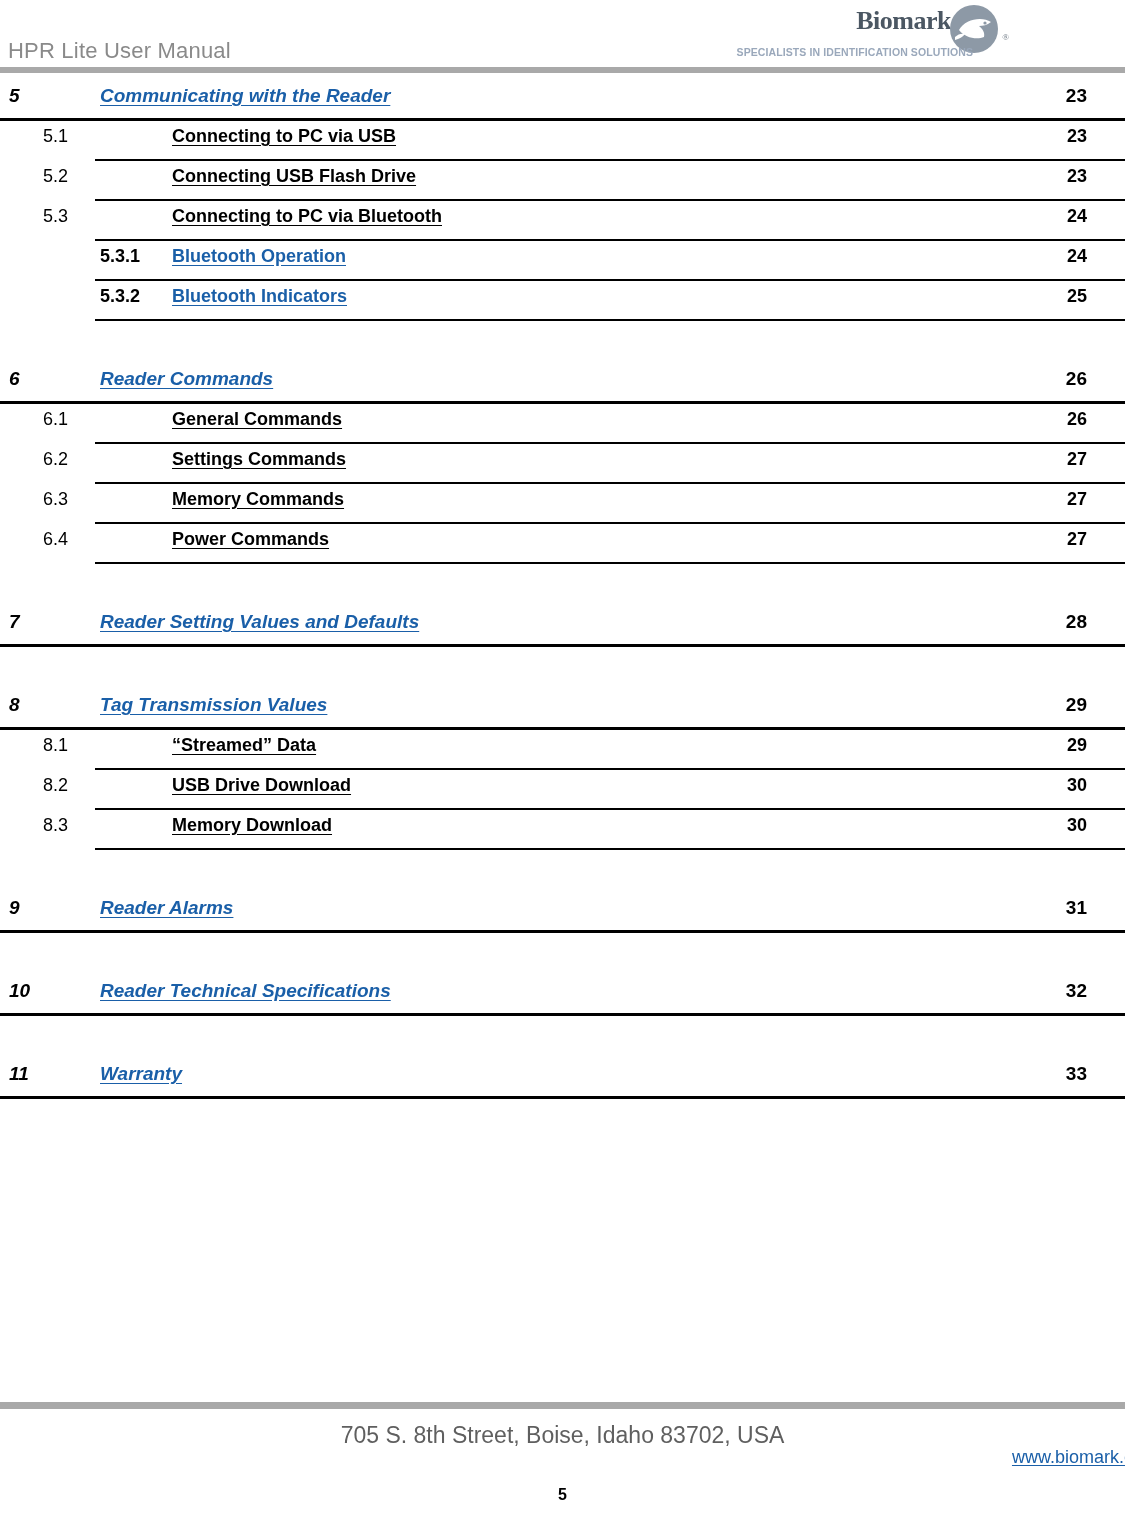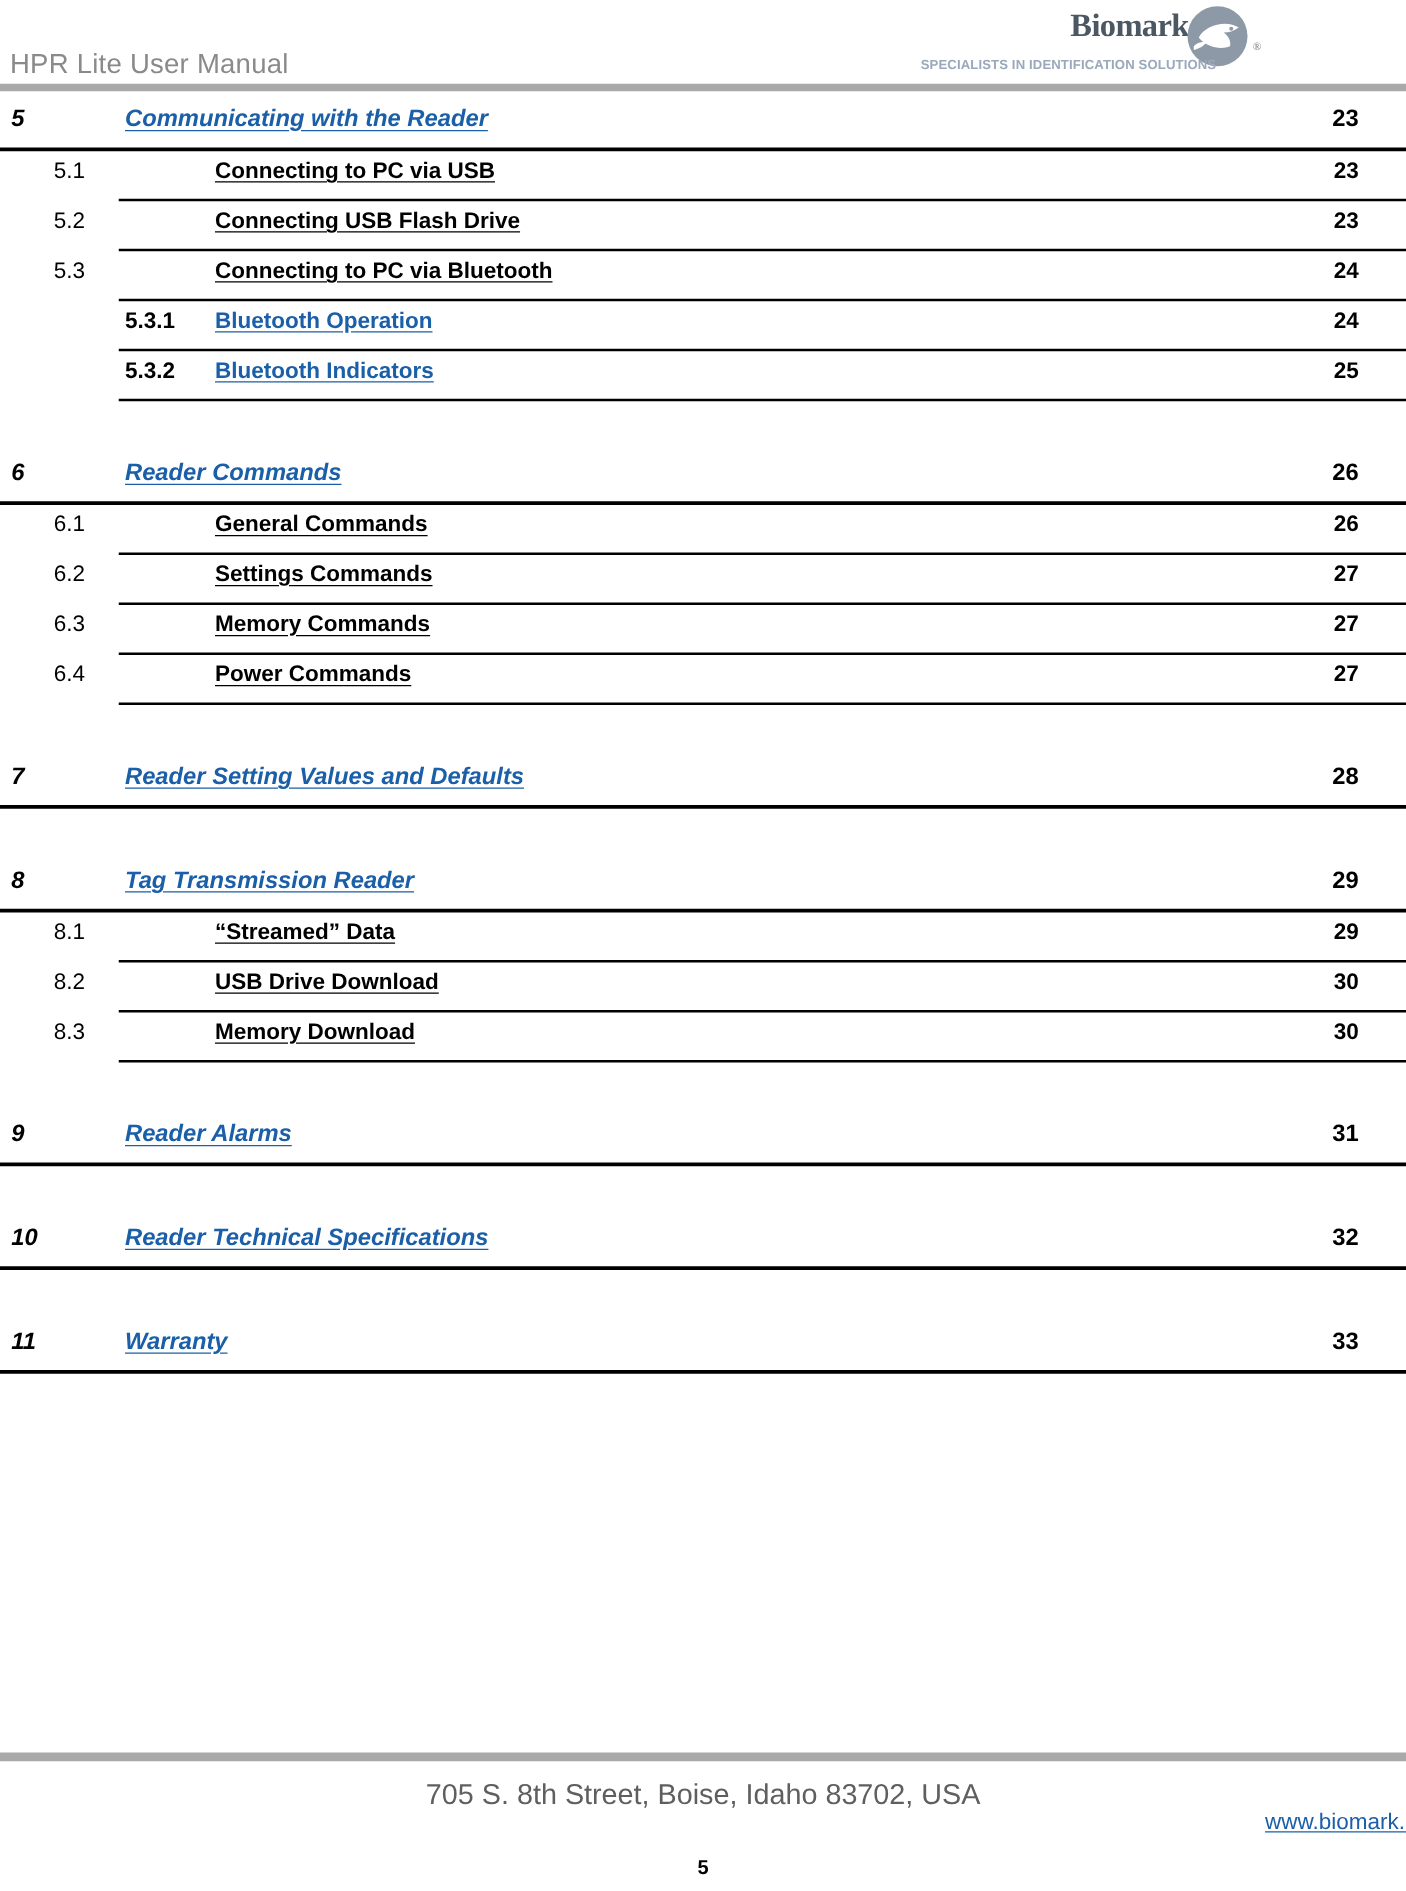--- a/index.html
+++ b/index.html
@@ -362,21 +362,21 @@
     <div class="spacer"></div>
     <div class="toc-row lvl1">
       <span class="num">7</span>
       <span class="title">Reader Setting Values and Defaults</span>
       <span class="page">28</span>
       <span class="rule"></span>
     </div>
     <div class="spacer"></div>
     <div class="toc-row lvl1">
       <span class="num">8</span>
-      <span class="title">Tag Transmission Reader</span>
+      <span class="title">Tag Transmission Values</span>
       <span class="page">29</span>
       <span class="rule"></span>
     </div>
     <div class="toc-row lvl2">
       <span class="num">8.1</span>
       <span class="title">“Streamed” Data</span>
       <span class="page">29</span>
       <span class="rule"></span>
     </div>
     <div class="toc-row lvl2">

